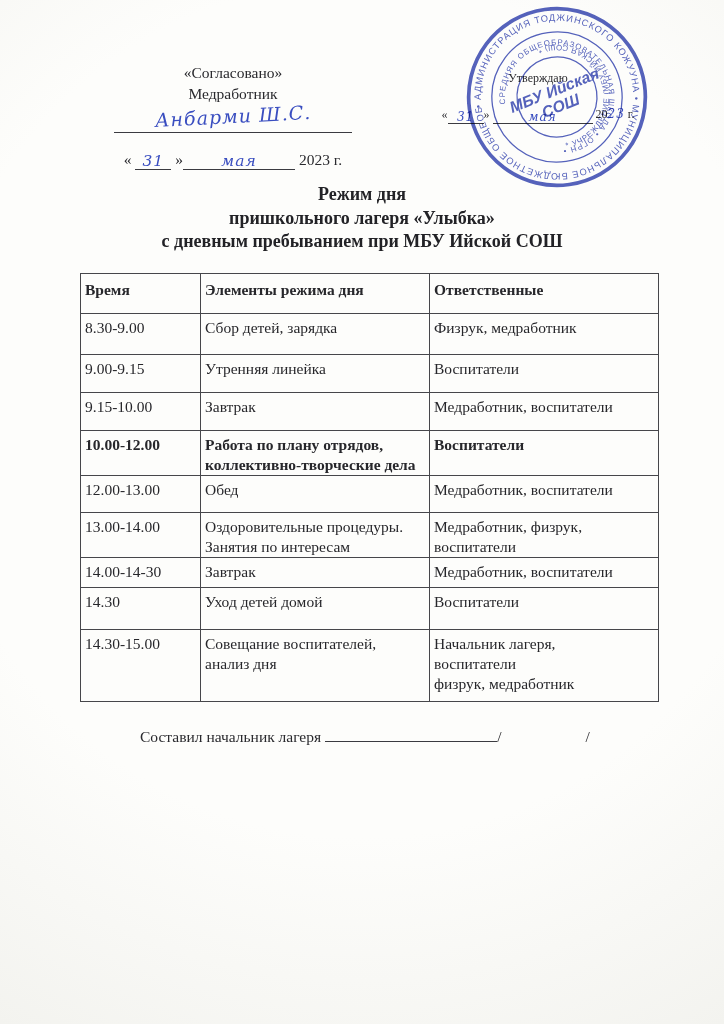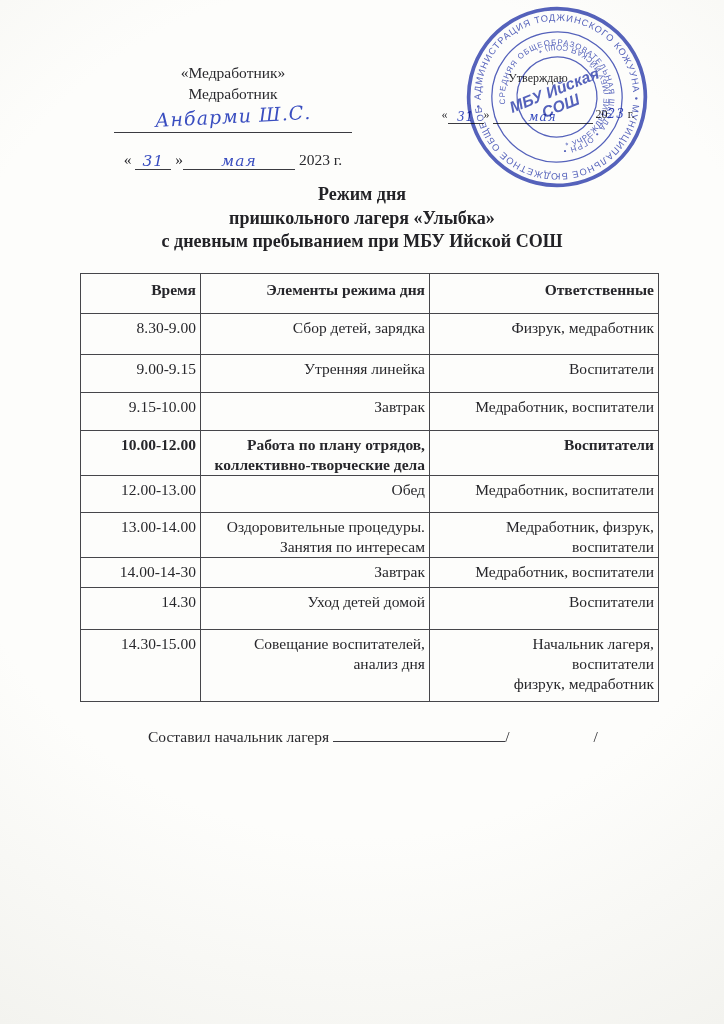--- a/index.html
+++ b/index.html
@@ -52,50 +52,50 @@
   table.schedule{
     position:absolute;left:80px;top:273px;width:578px;
     border-collapse:collapse;table-layout:fixed;
     font-size:15.5px;color:#27272b;
   }
   table.schedule col.c1{width:120px;}
   table.schedule col.c2{width:229px;}
   table.schedule col.c3{width:229px;}
   table.schedule th, table.schedule td{
     border:1.6px solid #46464a;
-    vertical-align:top;text-align:right;
-    padding:4px 4px 0 12px;line-height:20px;
+    vertical-align:top;text-align:left;
+    padding:4px 4px 0 4px;line-height:20px;
     white-space:pre-line;overflow:hidden;
   }
   table.schedule th{font-weight:bold;font-size:15.5px;padding-top:6px;}
   table.schedule thead tr{height:40px;}
   table.schedule tbody tr:nth-child(1){height:41px;}
   table.schedule tbody tr:nth-child(2){height:38px;}
   table.schedule tbody tr:nth-child(3){height:38px;}
   table.schedule tbody tr:nth-child(4){height:45px;font-weight:bold;}
   table.schedule tbody tr:nth-child(5){height:37px;}
   table.schedule tbody tr:nth-child(6){height:41px;}
   table.schedule tbody tr:nth-child(7){height:30px;}
   table.schedule tbody tr:nth-child(8){height:42px;}
   table.schedule tbody tr:nth-child(9){height:72px;}
   
   .footer-line{
-    position:absolute;left:148px;top:727px;width:540px;
+    position:absolute;left:140px;top:727px;width:540px;
     font-size:15.5px;color:#2a2a2e;white-space:nowrap;
   }
   .footer-rule{display:inline-block;width:172px;border-bottom:1.3px solid #3b3b40;height:14px;margin-left:4px;}
   .footer-gap{display:inline-block;width:84px;}
 </style>
 </head>
 <body>
 
 <div class="page">
 
   <div class="approval-left">
-    <div>«Медработник»</div>
+    <div>«Согласовано»</div>
     <div>Медработник</div>
     <div class="sig-line"><span class="hand">Анбарми Ш.С.</span></div>
     <div class="date-line"><span>«</span> <span class="u w36 hand">31</span> <span>»</span><span class="u w112 hand">мая</span> <span>2023 г.</span></div>
   </div>
 
   <div class="approval-right">
     <div>Утверждаю</div>
     <div class="date-line"><span>«</span><span class="u w36 hand">31</span><span>»</span> <span class="u w100 hand">мая</span> <span>20</span><span class="hand">23</span> <span>г.</span></div>
   </div>
 

